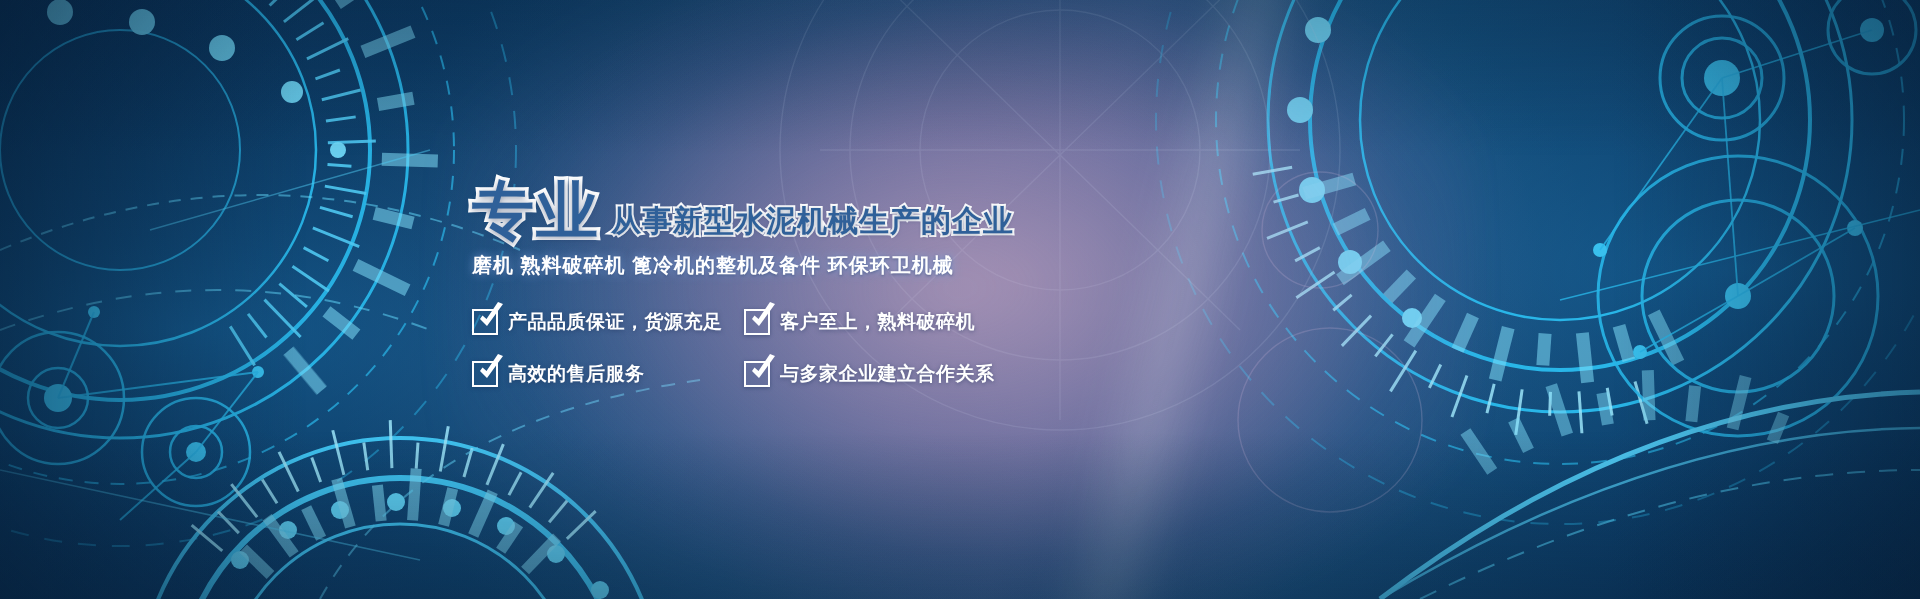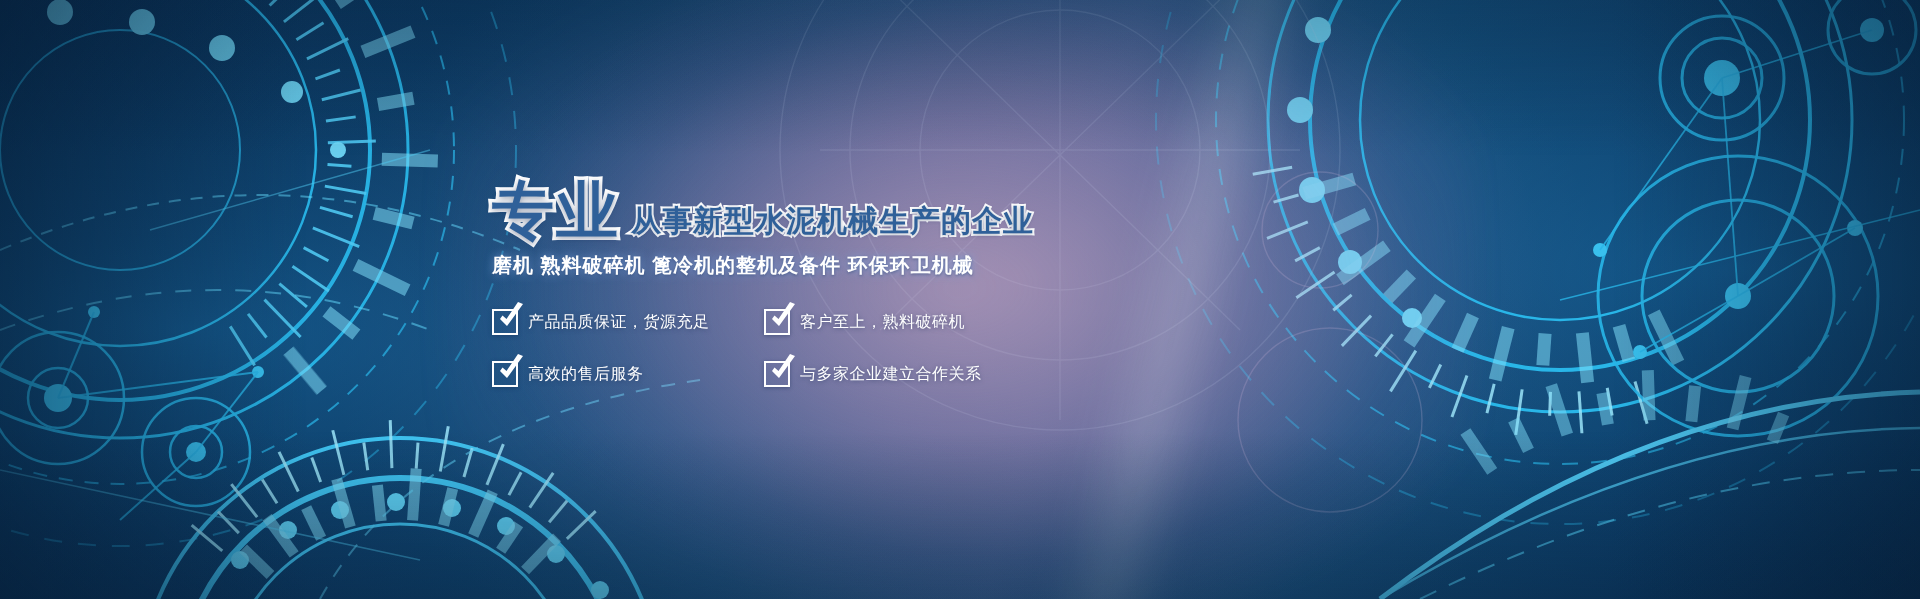--- a/index.html
+++ b/index.html
@@ -42,21 +42,21 @@
     width:120px; height:150%;
     transform:rotate(14deg);
     background:linear-gradient(to right, rgba(255,255,255,0) 0%, rgba(255,255,255,0.16) 50%, rgba(255,255,255,0) 100%);
     filter:blur(12px);
     pointer-events:none;
   }
 
   
   .copy{
     position:absolute;
-    left:492px; top:158px;
+    left:472px; top:158px;
     width:700px;
     z-index:8;
   }
 
   .headline{
     display:flex;
     align-items:flex-end;
     height:84px;
     margin-bottom:4px;
   }
@@ -116,22 +116,22 @@
     box-shadow:0 1px 4px rgba(20,40,80,0.40);
   }
   .check-box .tick{
     position:absolute;
     left:2px; top:-9px;
     width:30px; height:30px;
     overflow:visible;
   }
   .check-box .tick svg{ display:block; overflow:visible; }
   .feature-label{
-    font-size:16px;
-    font-weight:normal;
+    font-size:19px;
+    font-weight:bold;
     color:#ffffff;
     letter-spacing:0.5px;
     text-shadow:0 1px 4px rgba(30,50,90,0.55);
   }
 </style>
 </head>
 <body>
 
 <div class="banner">
 

